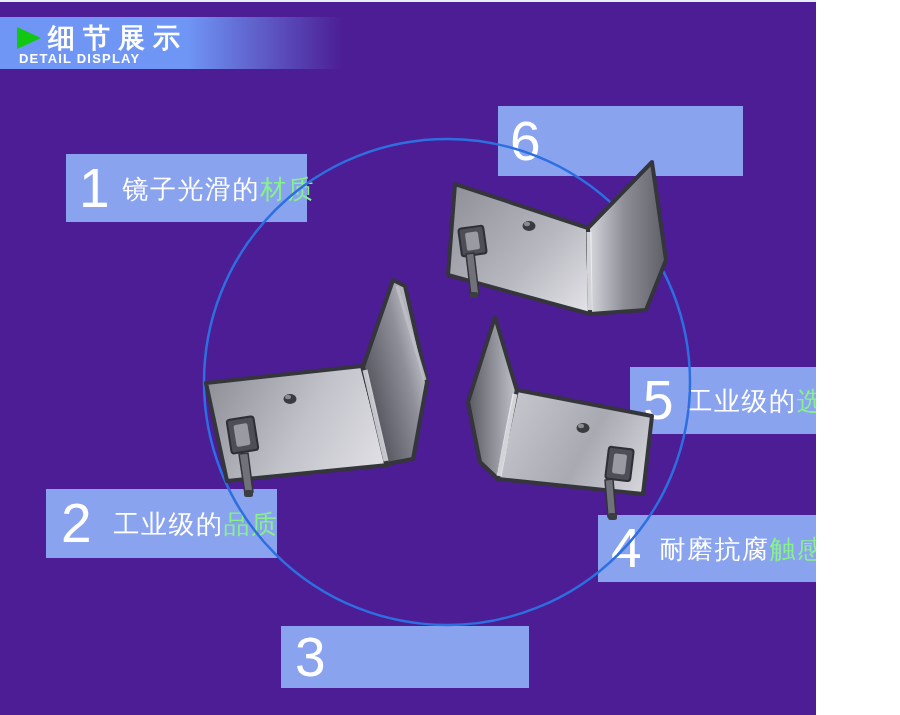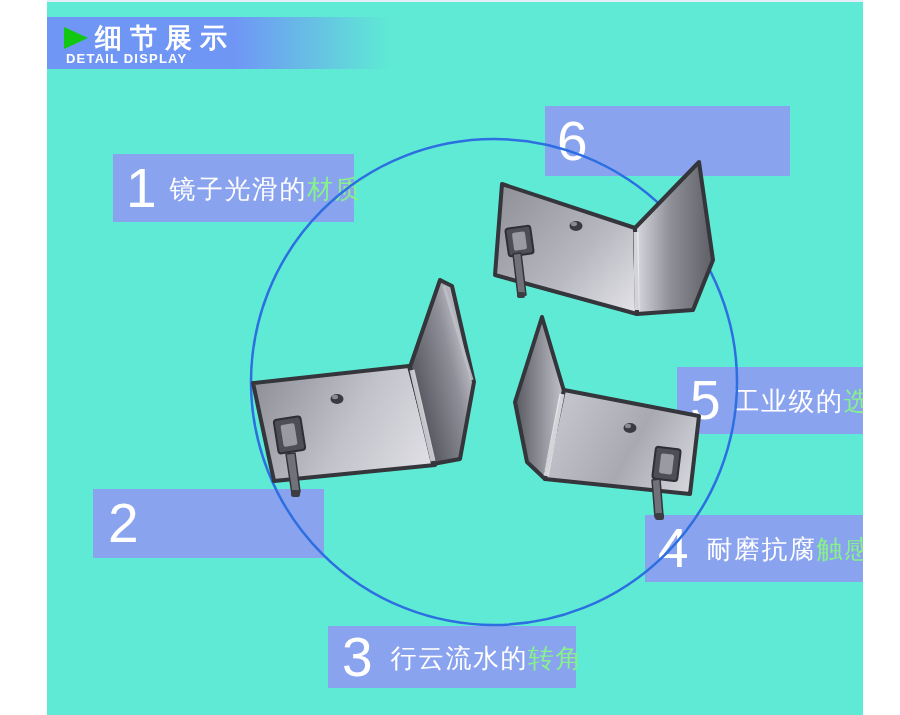--- a/index.html
+++ b/index.html
@@ -4,21 +4,21 @@
 <style>
   :root{
     --banner-blue:#6f96f5;
     --label-blue:#8aa3ef;
     --text-green:#87f18b;
     --circle-stroke:#2d6fe1;
     --triangle-green:#12c712;
   }
   *{margin:0;padding:0;box-sizing:border-box;}
   body{background:#ffffff;font-family:"Liberation Sans","DejaVu Sans",sans-serif;}
-  .stage{position:relative;width:816px;height:715px;background:#5eead4;overflow:hidden;border-top:2px solid #e7eefb;margin-left:47px;}
+  .stage{position:relative;width:816px;height:715px;background:#4c1d95;overflow:hidden;border-top:2px solid #e7eefb;}
 
   
   .banner{position:absolute;left:0;top:15px;width:520px;height:52px;
     background:linear-gradient(90deg,var(--banner-blue) 0%,var(--banner-blue) 36%,rgba(111,150,245,0) 66%);}
   .banner .tri{position:absolute;left:17px;top:10px;width:0;height:0;
     border-top:11px solid transparent;border-bottom:11px solid transparent;
     border-left:24px solid var(--triangle-green);}
   .banner .title{position:absolute;left:48px;top:3px;color:#ffffff;font-size:27px;font-weight:bold;letter-spacing:8px;white-space:nowrap;}
   .banner .subtitle{position:absolute;left:19px;top:34px;color:#ffffff;font-size:13px;font-weight:bold;letter-spacing:1.2px;white-space:nowrap;}
 
@@ -52,24 +52,24 @@
     <span class="title">细节展示</span>
     <span class="subtitle">DETAIL DISPLAY</span>
   </div>
 
   <div class="lbl lbl1">
     <span class="num">1</span>
     <span class="txt"><span>镜子光滑的</span><span class="green">材质</span></span>
   </div>
   <div class="lbl lbl2">
     <span class="num">2</span>
+    <span class="txt"><span>工业级的</span><span class="green">品质</span></span>
   </div>
   <div class="lbl lbl3">
     <span class="num">3</span>
-    <span class="txt"><span>行云流水的</span><span class="green">转角</span></span>
   </div>
   <div class="lbl lbl4">
     <span class="num">4</span>
     <span class="txt"><span>耐磨抗腐</span><span class="green">触感</span></span>
   </div>
   <div class="lbl lbl5">
     <span class="num">5</span>
     <span class="txt"><span>工业级的</span><span class="green">选择</span></span>
   </div>
   <div class="lbl lbl6">

